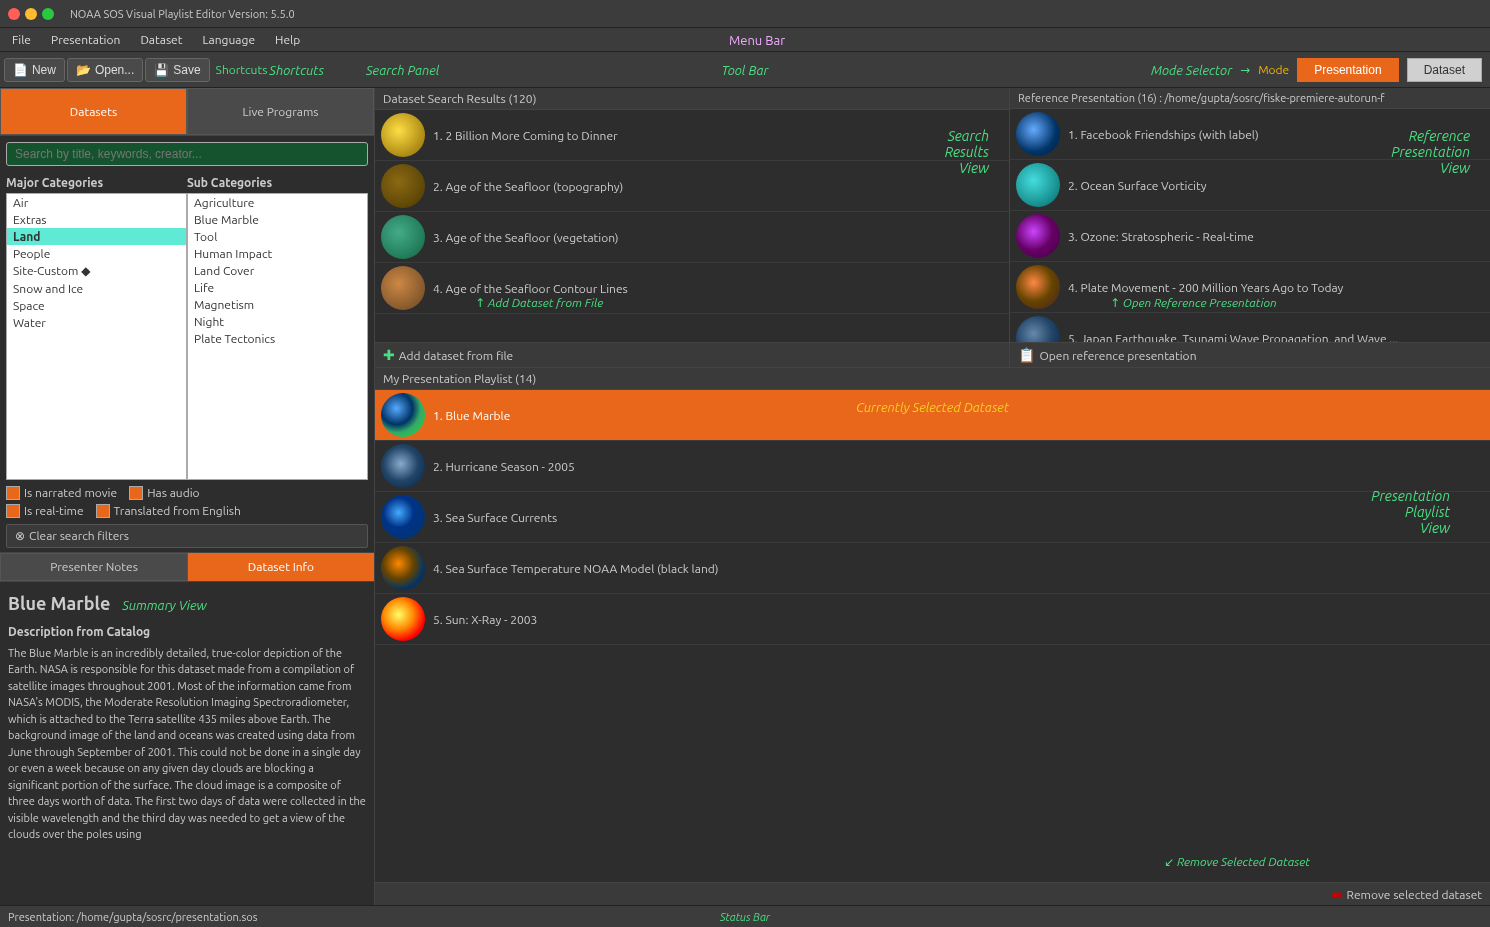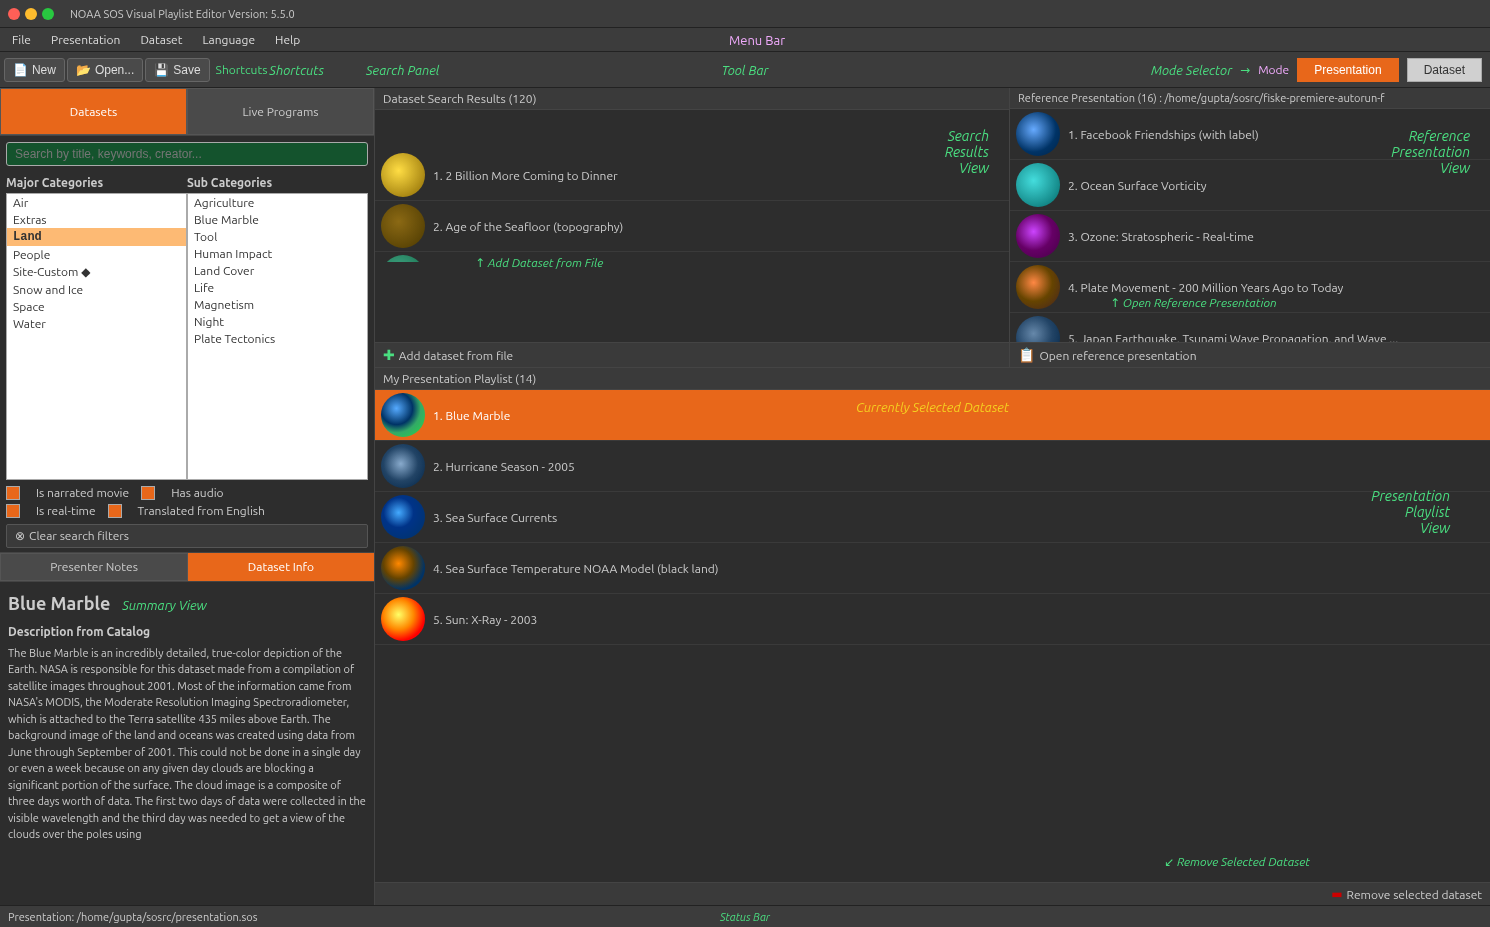--- a/index.html
+++ b/index.html
@@ -173,35 +173,35 @@
       overflow-y: auto;
       background: white;
       border: 1px solid #aaa;
     }
     .cat-item {
       padding: 2px 6px;
       font-size: 12px;
       color: #333;
       cursor: pointer;
     }
-    .cat-item.selected { background: #fdba74; font-family: Liberation Mono, monospace; }
+    .cat-item.selected { background: #5eead4; }
     .cat-item.bold { font-weight: bold; }
 
     
     #filters {
       padding: 6px;
       display: flex;
       flex-direction: column;
       gap: 4px;
     }
     .filter-row {
       display: flex; gap: 12px;
     }
     .filter-item {
-      display: flex; align-items: center; gap: 16px;
+      display: flex; align-items: center; gap: 4px;
       font-size: 12px; color: #ccc;
     }
     .filter-checkbox {
       width: 14px; height: 14px;
       background: #e8671a;
       border: 1px solid #aaa;
       cursor: pointer;
       flex-shrink: 0;
     }
 
@@ -426,21 +426,21 @@
   </button>
   <span class="shortcuts-label" style="color:#4ade80;font-size:12px;margin-left:4px;">Shortcuts</span>
   <span style="color:#4ade80;font-size:13px;font-style:italic;margin-left:0;">Shortcuts</span>
   <span style="color:#4ade80;font-size:13px;font-style:italic;margin-left:40px;">Search Panel</span>
 
   <span style="position:absolute;left:50%;transform:translateX(-50%);color:#4ade80;font-size:13px;font-style:italic;">Tool Bar</span>
 
   <div id="mode-selector">
     <span style="color:#4ade80;font-size:13px;font-style:italic;">Mode Selector</span>
     <span style="color:#4ade80;">→</span>
-    <span style="color:#f0abfc;font-size:12px;">Mode</span>
+    <span style="color:#eab308;font-size:12px;">Mode</span>
     <button class="mode-btn active">Presentation</button>
     <button class="mode-btn inactive">Dataset</button>
   </div>
 </div>
 
 <div id="main">
 
   <div id="left-panel">
 
     <div id="dataset-tabs">
@@ -531,21 +531,21 @@
       <div class="summary-section-title" style="margin-top:6px;">Description from Catalog</div>
       <div style="margin-top:4px;font-size:11px;line-height:1.5;">The Blue Marble is an incredibly detailed, true-color depiction of the Earth. NASA is responsible for this dataset made from a compilation of satellite images throughout 2001. Most of the information came from NASA's MODIS, the Moderate Resolution Imaging Spectroradiometer, which is attached to the Terra satellite 435 miles above Earth. The background image of the land and oceans was created using data from June through September of 2001. This could not be done in a single day or even a week because on any given day clouds are blocking a significant portion of the surface. The cloud image is a composite of three days worth of data. The first two days of data were collected in the visible wavelength and the third day was needed to get a view of the clouds over the poles using</div>
     </div>
 
   </div>
 
   <div id="right-area">
 
     <div id="top-panels">
 
-      <div id="search-results-panel" style="position:relative;gap:40px;">
+      <div id="search-results-panel" style="position:relative;">
         <div class="panel-header">
           <span>Dataset Search Results (120)</span>
         </div>
 
         <span style="position:absolute;right:20px;top:40px;color:#4ade80;font-style:italic;font-size:14px;pointer-events:none;z-index:10;text-align:right;">Search<br>Results<br>View</span>
         <div class="panel-list">
           <div class="dataset-item">
             <div class="dataset-thumb thumb-yellow"></div>
             <span class="dataset-name">1. 2 Billion More Coming to Dinner</span>
           </div>

